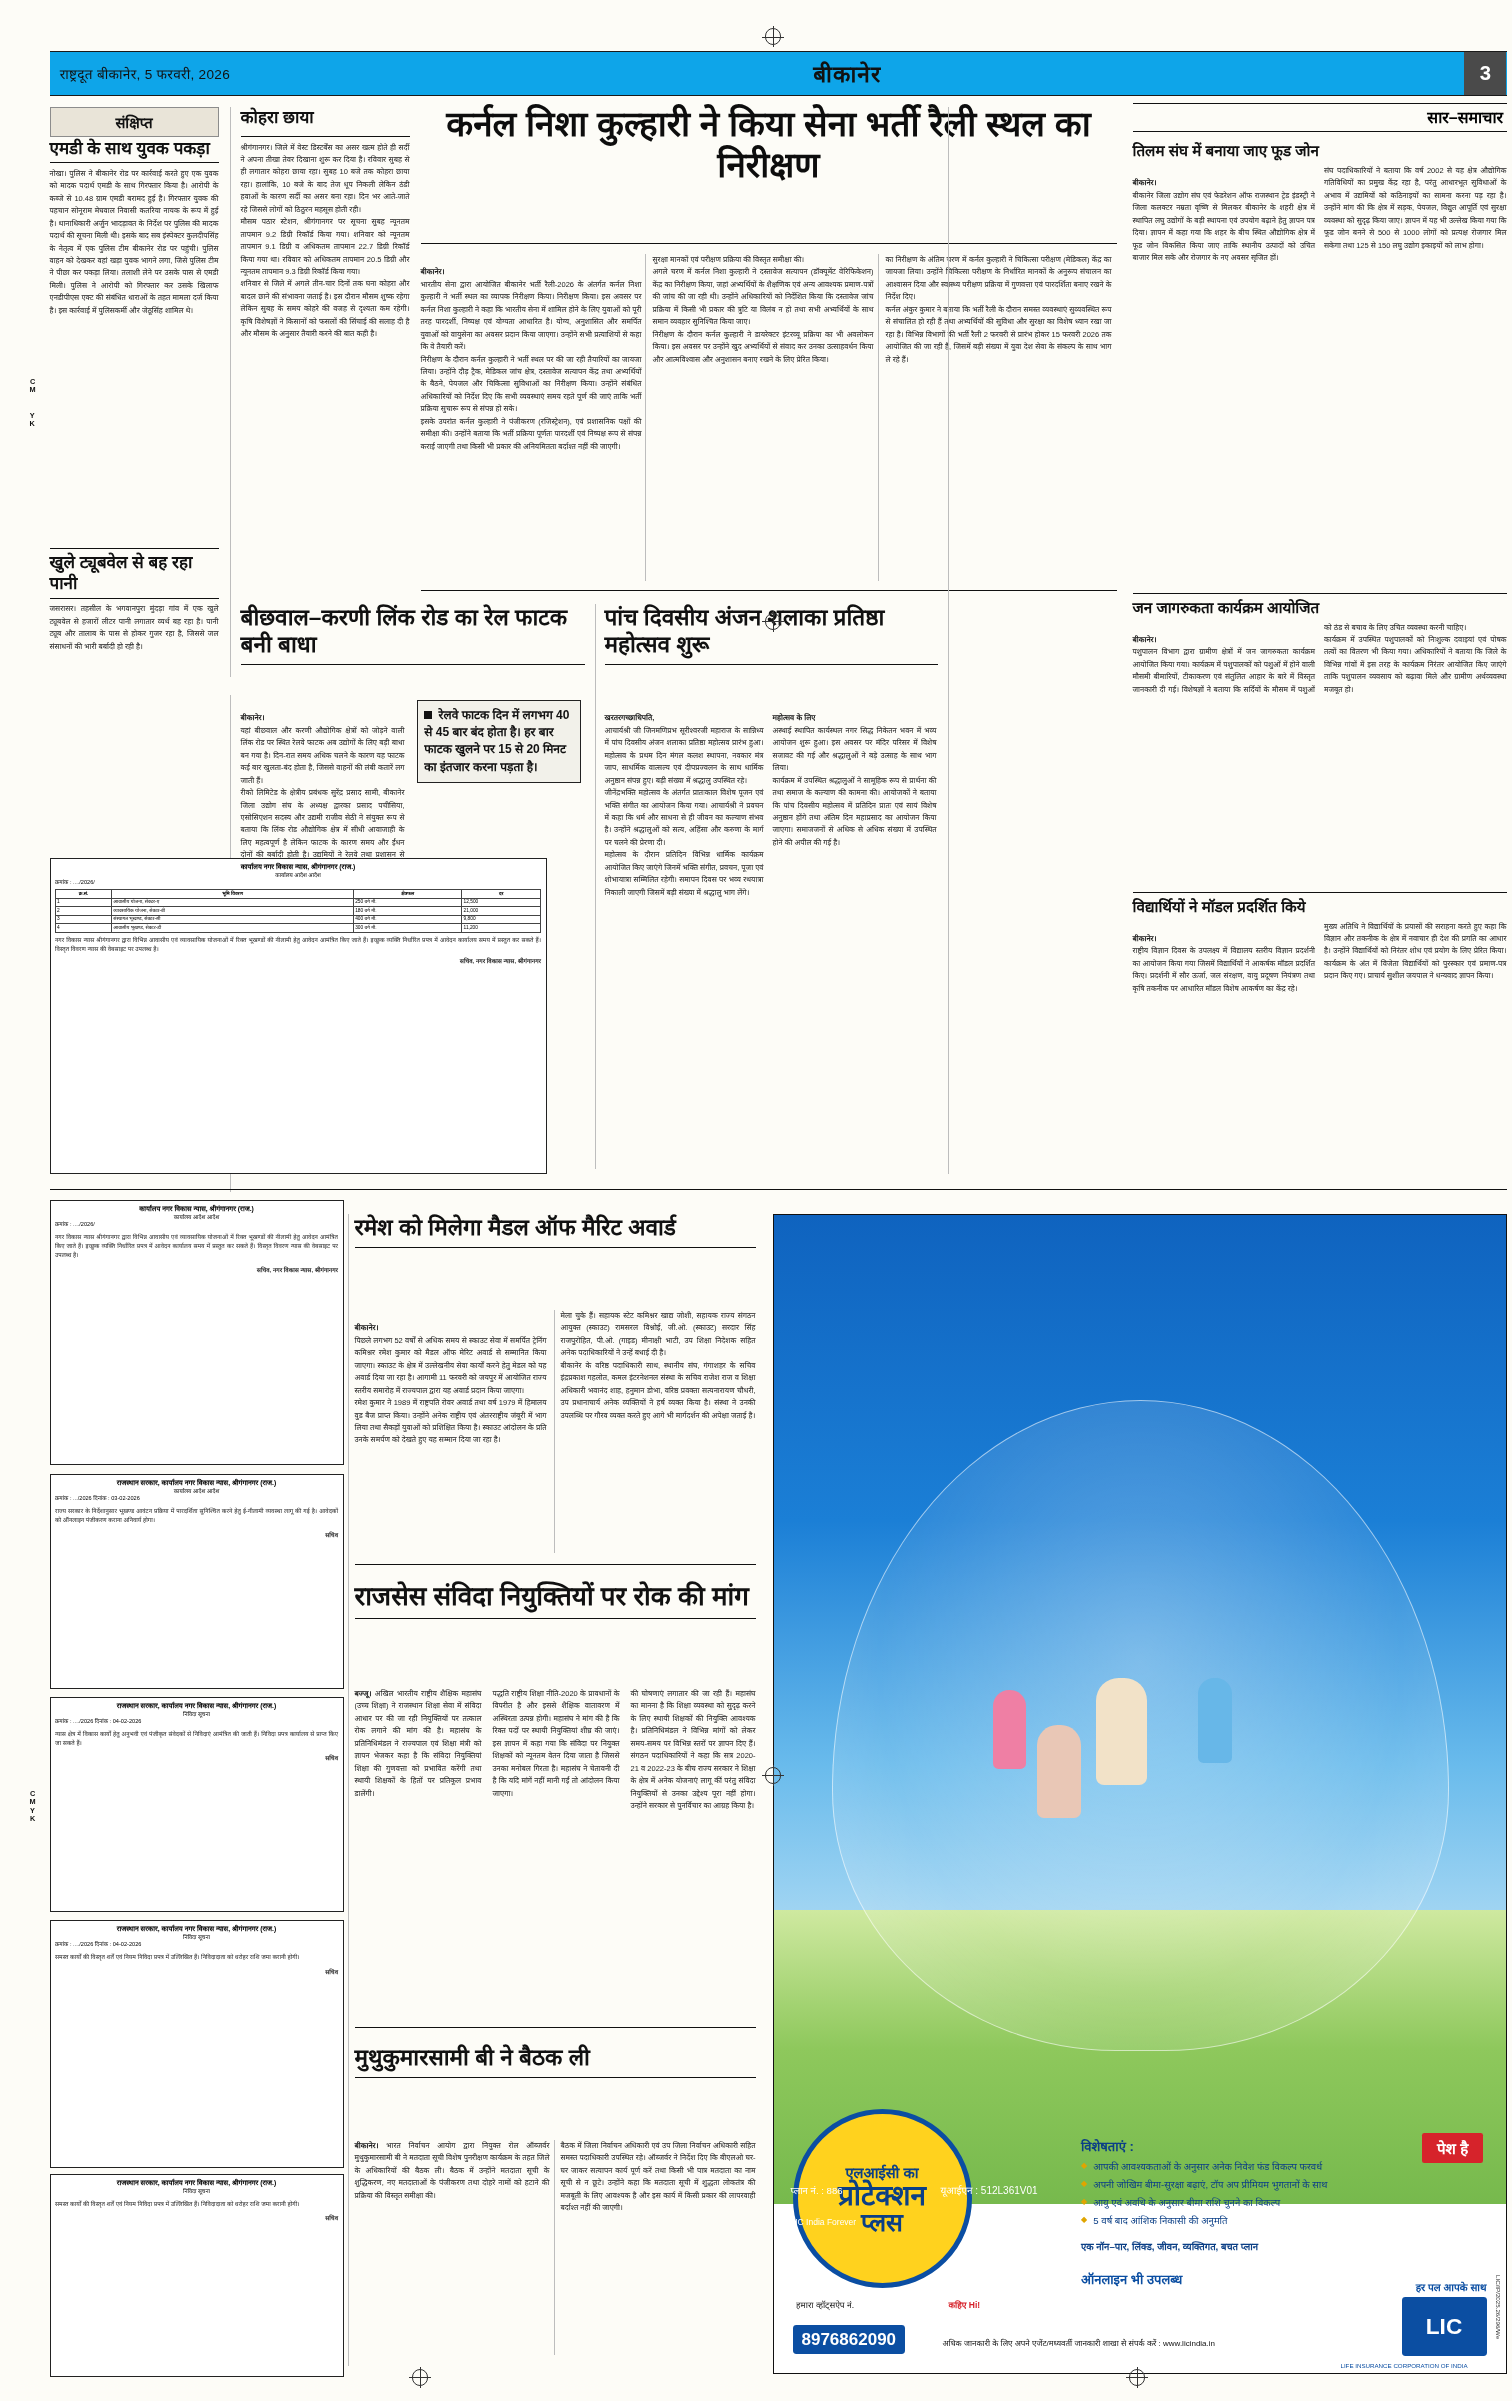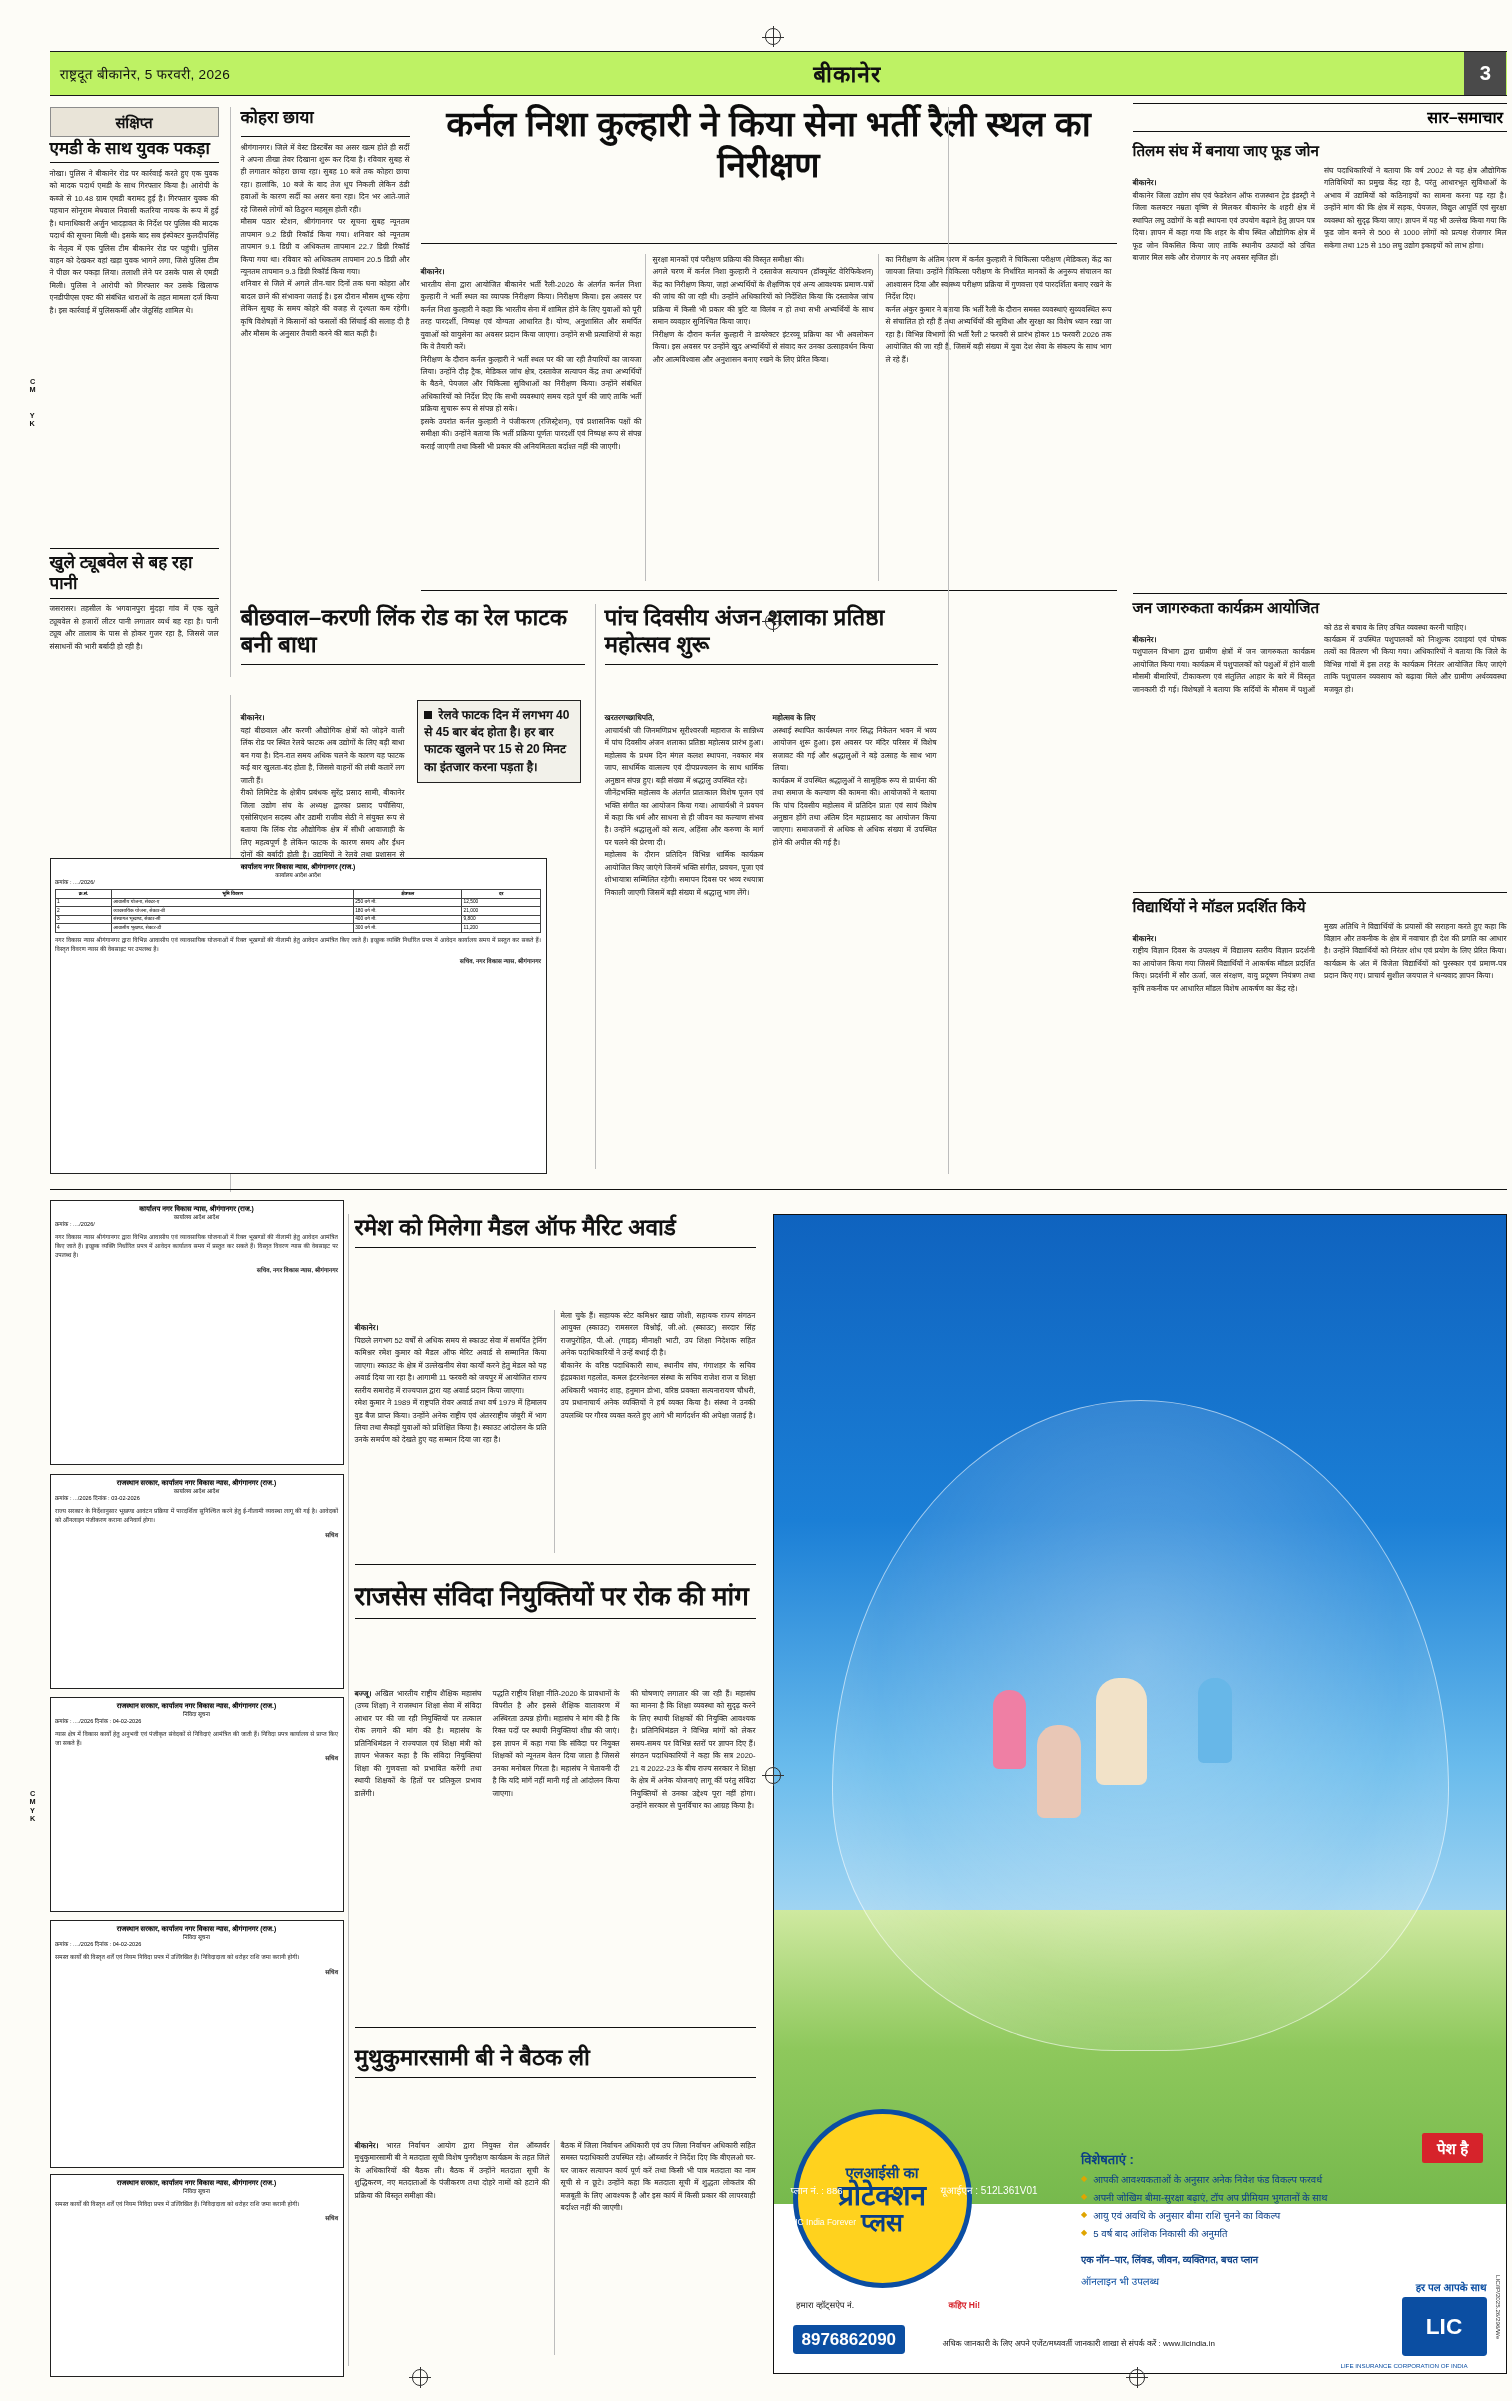--- a/index.html
+++ b/index.html
@@ -11,21 +11,21 @@
   }
   .paper{
     position:absolute;left:21.5px;top:17px;width:1469px;height:2366px;
     background:#fdfcf7;border:0;box-sizing:border-box;
   }
   
   .masthead{
     position:absolute;left:28px;top:34px;width:1457px;height:43px;
     border-top:1.7px solid #1a1a1a;border-bottom:1.7px solid #1a1a1a;
     display:flex;align-items:center;justify-content:space-between;
-    background:#bef264;
+    background:#0ea5e9;
   }
   .mh-left{font-size:13.6px;color:#111;padding-left:10.2px;letter-spacing:0.3px;}
   .mh-center{font-size:22.6px;font-weight:bold;color:#111;letter-spacing:1.1px;}
   .mh-right{
     width:42px;height:100%;background:#4a4a4a;color:#fff;font-size:20.3px;
     display:flex;align-items:center;justify-content:center;font-weight:bold;
   }
   
   .col-rule{position:absolute;background:#bdbdbd;width:0.6px;}
   .hrule{position:absolute;background:#333;height:0.6px;}
@@ -395,21 +395,21 @@
       <div class="ribbon">पेश है</div>
       <div class="feat">
         <h4>विशेषताएं :</h4>
         <ul style="margin:0;padding:0;">
           <li>आपकी आवश्यकताओं के अनुसार अनेक निवेश फंड विकल्प फरवर्ध</li>
           <li>अपनी जोखिम बीमा-सुरक्षा बढ़ाएं, टॉप अप प्रीमियम भुगतानों के साथ</li>
           <li>आयु एवं अवधि के अनुसार बीमा राशि चुनने का विकल्प</li>
           <li>5 वर्ष बाद आंशिक निकासी की अनुमति</li>
         </ul>
         <div style="font-size:9.6px;font-weight:bold;margin-top:12px;">एक नॉन–पार, लिंक्ड, जीवन, व्यक्तिगत, बचत प्लान</div>
-        <div style="font-size:10px;margin-top:8px;color:#0b4ea2;">ऑनलाइन भी उपलब्ध</div>
+        <div style="font-size:13px;margin-top:17px;color:#0b4ea2;font-weight:bold;">ऑनलाइन भी उपलब्ध</div>
       </div>
       <div class="phone">8976862090</div>
       <div style="position:absolute;left:22.6px;bottom:63px;font-size:8.5px;color:#111;">हमारा व्हॉट्सऐप नं.</div>
       <div style="position:absolute;left:175px;bottom:63px;font-size:8.5px;color:#d6232b;font-weight:bold;">कहिए Hi!</div>
       <div style="position:absolute;left:169px;bottom:22.6px;width:361px;font-size:8px;color:#111;line-height:1.5;">अधिक जानकारी के लिए अपने एजेंट/मध्यवर्ती जानकारी शाखा से संपर्क करें : www.licindia.in</div>
       <div class="lic-logo">
         <span>LIC</span>
       </div>
       <div style="position:absolute;right:17px;bottom:4.5px;width:169px;text-align:center;font-size:6.2px;color:#0b4ea2;">LIFE INSURANCE CORPORATION OF INDIA</div>
       <div style="position:absolute;right:19px;bottom:79px;font-size:10.2px;color:#0b4ea2;font-weight:bold;">हर पल आपके साथ</div>

